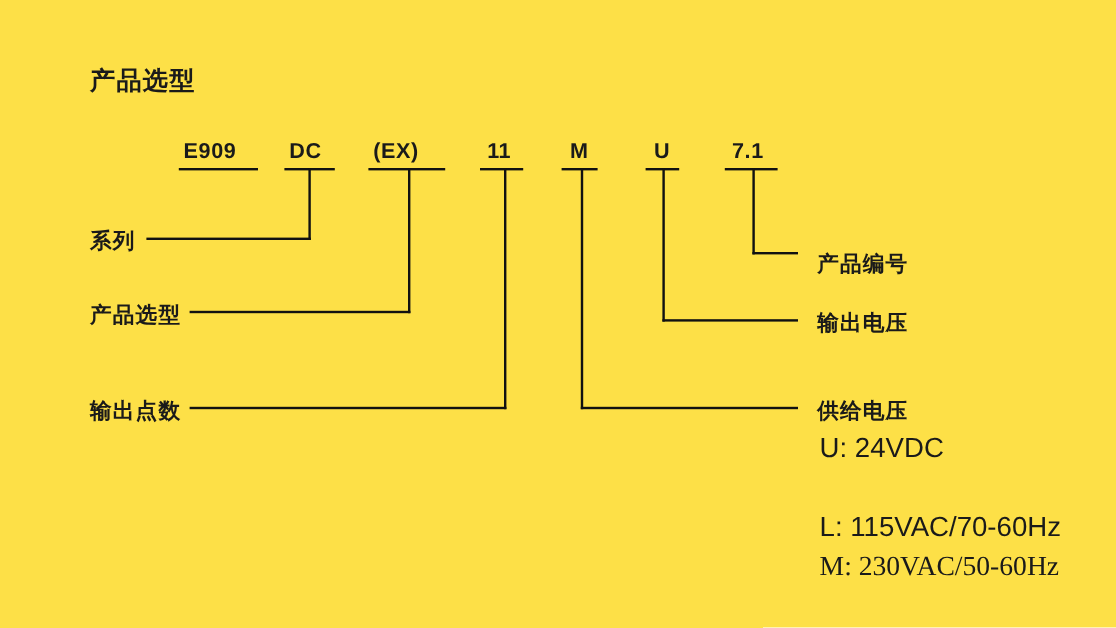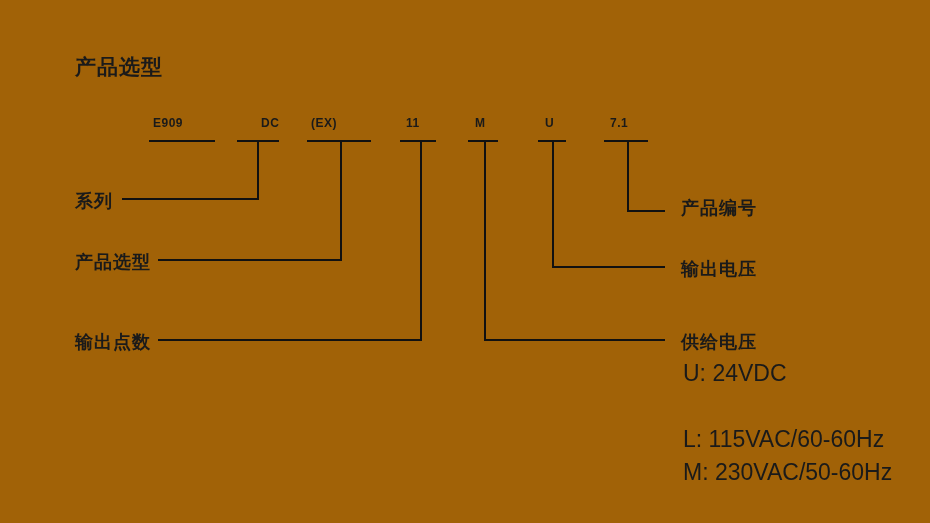--- a/index.html
+++ b/index.html
@@ -4,37 +4,37 @@
 <style>
   html, body {
     margin: 0;
     padding: 0;
     background: #ffffff;
   }
   .page {
     position: relative;
     width: 930px;
     height: 523px;
-    background: #a16207;
+    background: #fde047;
     font-family: "Liberation Sans", "DejaVu Sans", sans-serif;
     color: #1a1a1a;
     overflow: hidden;
   }
   .title {
     position: absolute;
     left: 75px;
     top: 53px;
     font-size: 21px;
     font-weight: bold;
     letter-spacing: 1px;
   }
   .code-seg {
     position: absolute;
     top: 116px;
-    font-size: 12px;
+    font-size: 18px;
     font-weight: bold;
     letter-spacing: 0.5px;
   }
   .line {
     position: absolute;
     background: #111111;
   }
   .h-line { height: 2px; }
   .v-line { width: 2px; }
   .diagram-label {
@@ -53,21 +53,21 @@
   }
 </style>
 </head>
 <body>
 
 <div class="page">
 
   <div class="title">产品选型</div>
 
   <span class="code-seg" style="left:153px;">E909</span>
-  <span class="code-seg" style="left:241px;margin-left:20px;">DC</span>
+  <span class="code-seg" style="left:241px;">DC</span>
   <span class="code-seg" style="left:311px;text-align:center;">(EX)</span>
   <span class="code-seg" style="left:406px;">11</span>
   <span class="code-seg" style="left:475px;">M</span>
   <span class="code-seg" style="left:545px;">U</span>
   <span class="code-seg" style="left:610px;">7.1</span>
 
   <div class="line h-line" style="left:149px; top:140px; width:66px;"></div>
   <div class="line h-line" style="left:237px; top:140px; width:42px;"></div>
   <div class="line h-line" style="left:307px; top:140px; width:64px;"></div>
   <div class="line h-line" style="left:400px; top:140px; width:36px;"></div>
@@ -86,21 +86,21 @@
   <div class="line h-line" style="left:158px; top:259px; width:184px;"></div>
   <div class="line h-line" style="left:158px; top:339px; width:264px;"></div>
   <div class="line h-line" style="left:484px; top:339px; width:181px;"></div>
   <div class="line h-line" style="left:552px; top:266px; width:113px;"></div>
   <div class="line h-line" style="left:627px; top:210px; width:38px;"></div>
 
   <div class="diagram-label" style="left:75px; top:189px;text-align:right;">系列</div>
   <div class="diagram-label" style="left:75px; top:250px;">产品选型</div>
   <div class="diagram-label" style="left:75px; top:330px;">输出点数</div>
 
-  <div class="diagram-label" style="left:681px; top:196px;">产品编号</div>
+  <div class="diagram-label" style="left:681px; top:208px;">产品编号</div>
   <div class="diagram-label" style="left:681px; top:257px;text-align:center;">输出电压</div>
   <div class="diagram-label" style="left:681px; top:330px;">供给电压</div>
 
   <div class="voltage-option" style="top:360px;">U: 24VDC</div>
-  <div class="voltage-option" style="top:426px;">L: 115VAC/60-60Hz</div>
-  <div class="voltage-option" style="top:459px;">M: 230VAC/50-60Hz</div>
+  <div class="voltage-option" style="top:426px;">L: 115VAC/70-60Hz</div>
+  <div class="voltage-option" style="top:459px;font-family:Liberation Serif, serif;">M: 230VAC/50-60Hz</div>
 
 </div>
 
 </body></html>

